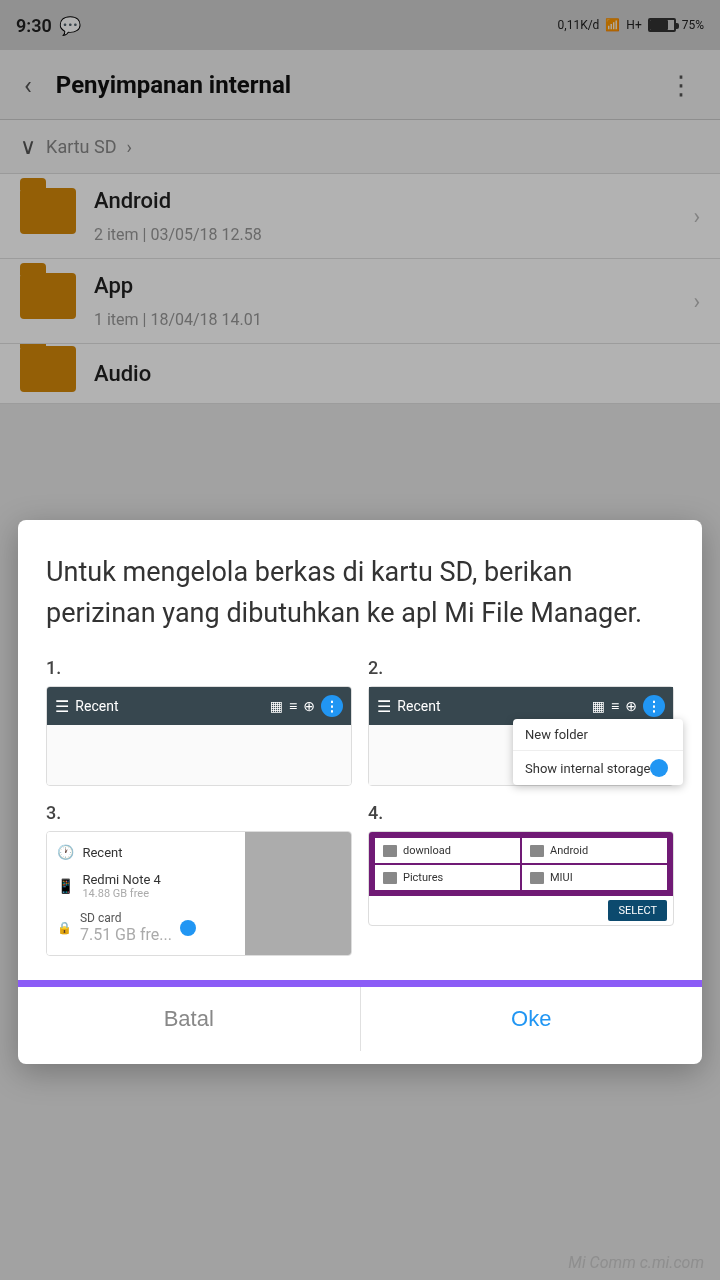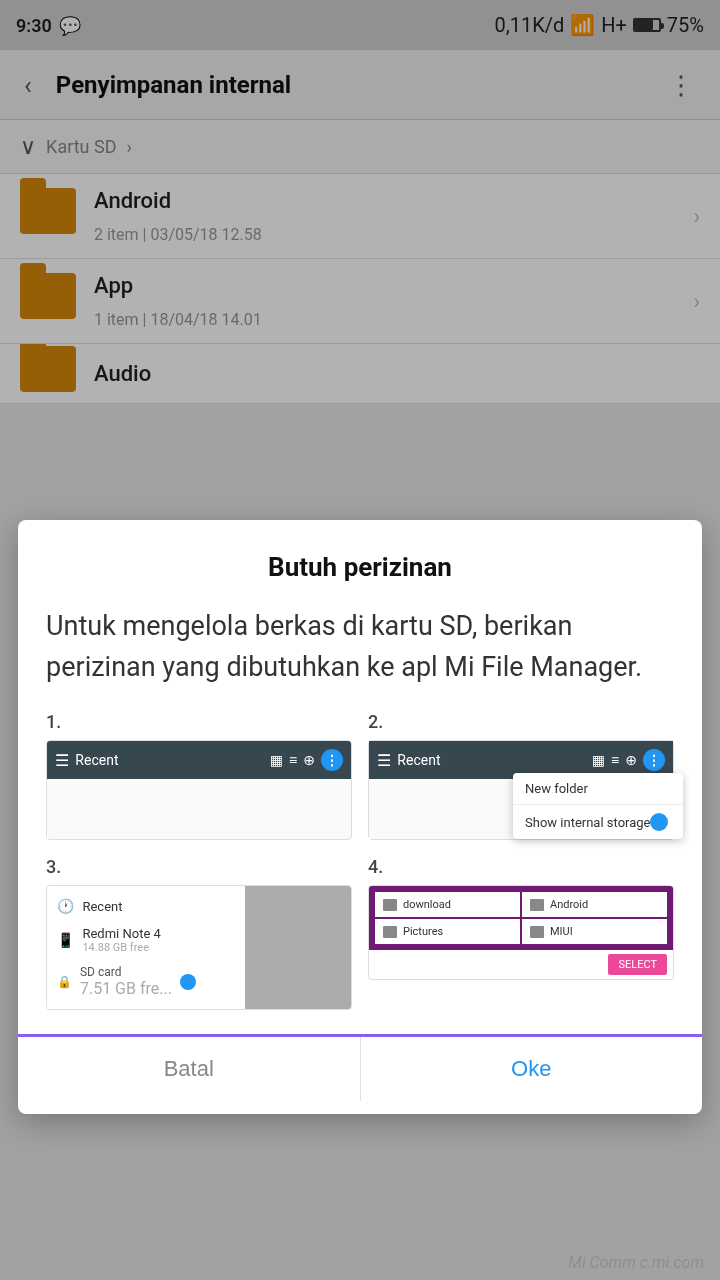--- a/index.html
+++ b/index.html
@@ -28,21 +28,21 @@
       align-items: flex-start;
       gap: 8px;
       font-size: 18px;
       font-weight: 600;
       color: #222;
     }
     .status-right {
       display: flex;
       align-items: center;
       gap: 6px;
-      font-size: 20px;
+      font-size: 12px;
       color: #222;
     }
     .battery-icon {
       display: inline-block;
       width: 28px;
       height: 14px;
       border: 2px solid #333;
       border-radius: 2px;
       position: relative;
     }
@@ -394,35 +394,35 @@
       font-size: 11px;
       color: #333;
     }
     .mock-folder-icon-sm {
       width: 14px;
       height: 12px;
       background: #888;
       border-radius: 1px;
     }
     .mock-select-btn {
-      background: #ec4899;
+      background: #0c4a6e;
       color: #fff;
       font-size: 11px;
       padding: 4px 10px;
       border-radius: 2px;
       text-align: left;
       margin: 4px 6px 4px auto;
       width: fit-content;
       display: block;
     }
 
     
     .dialog-buttons {
       display: flex;
-      border-top: 3px solid #8b5cf6;
+      border-top: 7px solid #8b5cf6;
       margin: 13px -28px;
     }
     .dialog-btn {
       flex: 1;
       height: 64px;
       display: flex;
       align-items: center;
       justify-content: center;
       font-size: 22px;
       cursor: pointer;
@@ -510,21 +510,20 @@
     </div>
     <div class="file-info">
       <div class="file-name">Audio</div>
     </div>
   </div>
 </div>
 
 <div class="overlay"></div>
 
 <div class="dialog">
-  <div class="dialog-title">Butuh perizinan</div>
   <div class="dialog-body">Untuk mengelola berkas di kartu SD, berikan perizinan yang dibutuhkan ke apl Mi File Manager.</div>
 
   <div class="steps-grid">
 
     <div class="step">
       <div class="step-num">1.</div>
       <div class="step-mockup">
         <div class="mock-toolbar">
           <span class="mock-hamburger">☰</span>
           <span class="mock-title">Recent</span>

